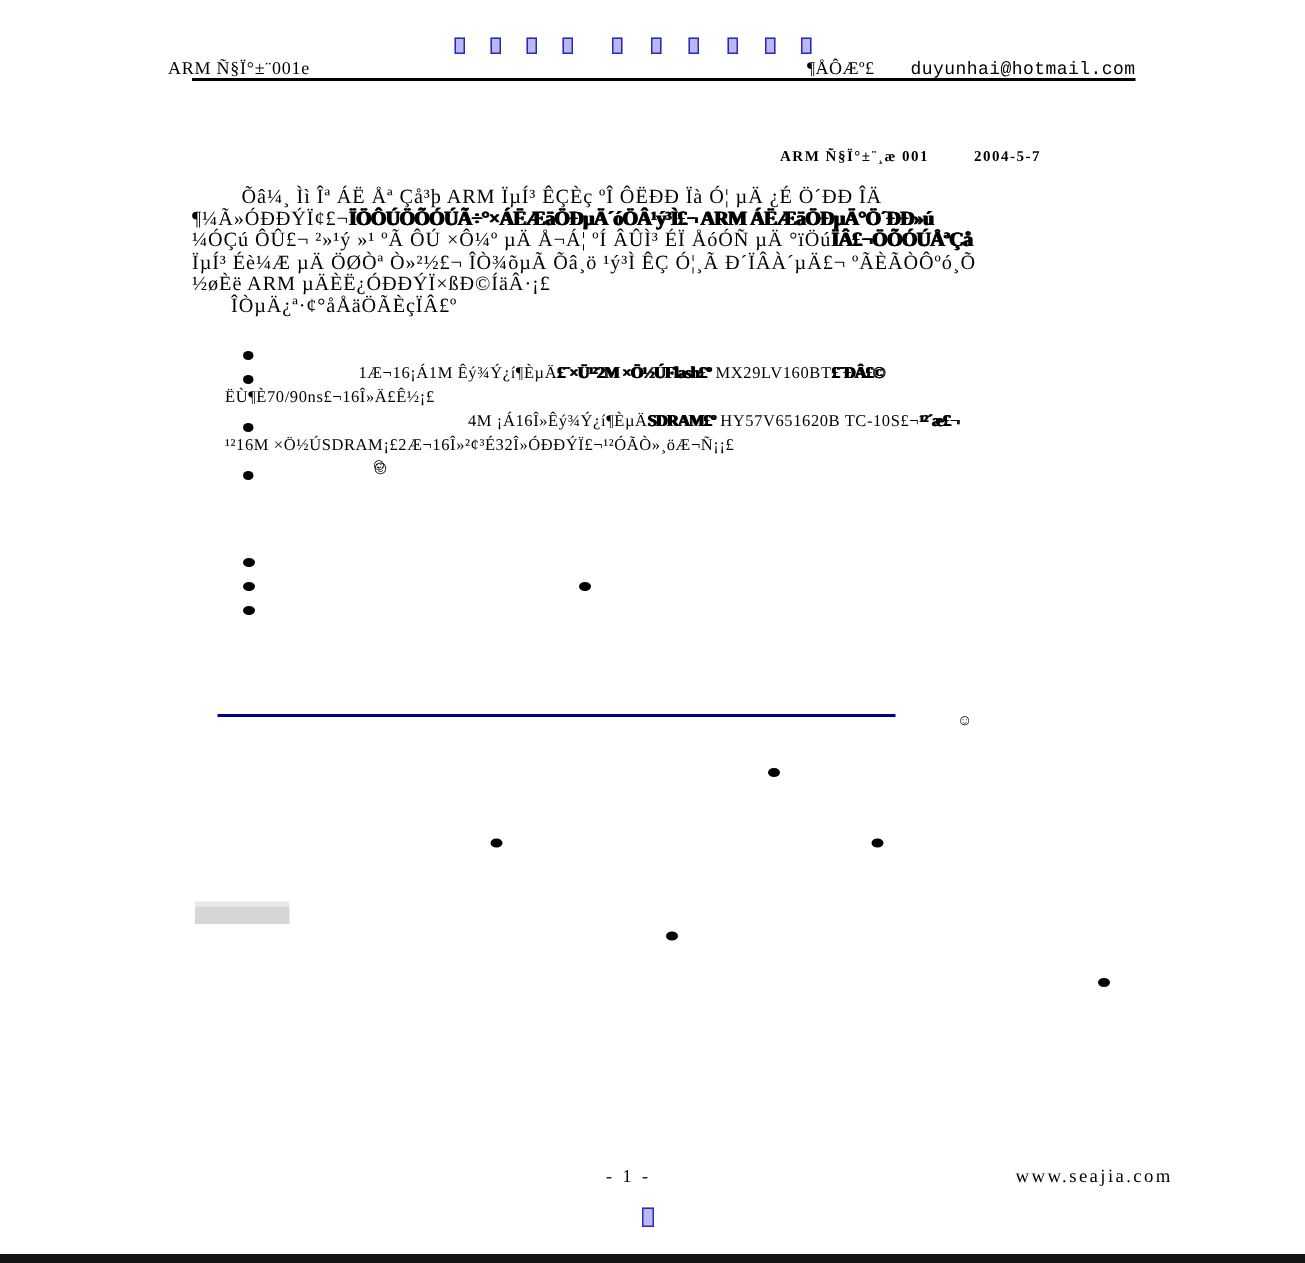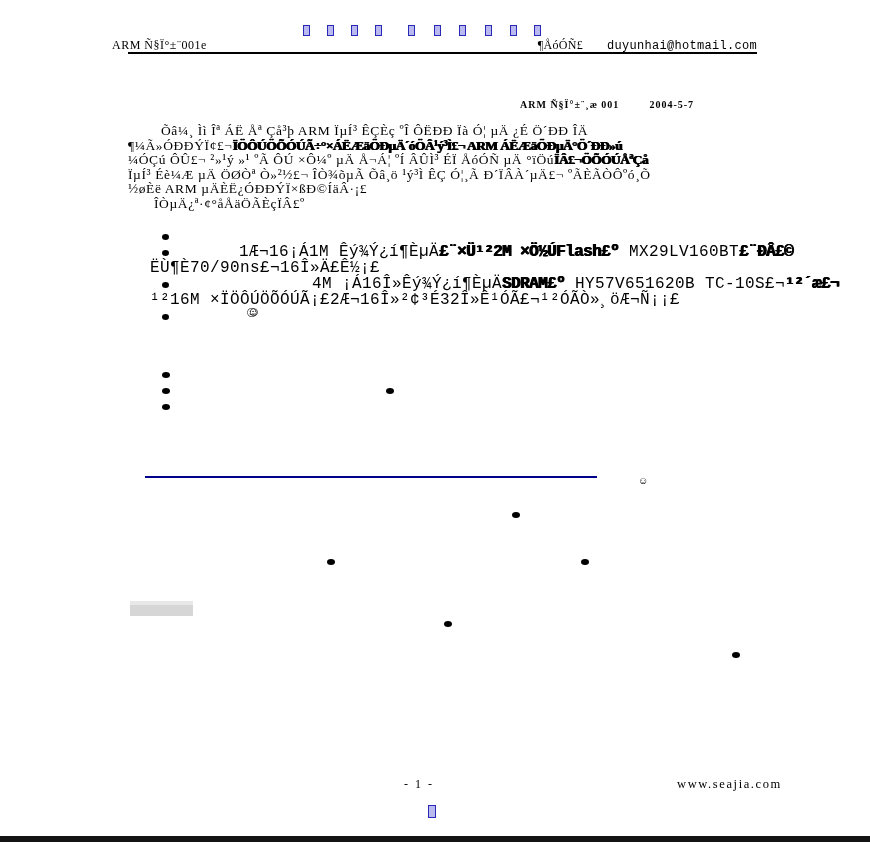--- a/index.html
+++ b/index.html
@@ -31,21 +31,21 @@
     font-size:13.5px;line-height:14.5px;white-space:nowrap;letter-spacing:0.6px;
   }
   .ov{
     font-weight:bold;letter-spacing:-0.6px;
     text-shadow:0.6px 0 0 #000, -0.4px 0 0 #000;
   }
   .bullet-dot,.scatter-dot{
     position:absolute;width:7px;height:6px;border-radius:50%;background:#000;
   }
   .scatter-dot{width:8px;height:6px;}
-  .bul-line{position:absolute;font-size:16px;white-space:nowrap;letter-spacing:0.4px;font-family:Liberation Mono, monospace;}
+  .bul-line{position:absolute;font-size:11px;white-space:nowrap;letter-spacing:0.4px;}
   .smiley-big{position:absolute;left:247px;top:304px;font-size:13px;}
   .smiley-small{position:absolute;left:638px;top:475px;font-size:10px;}
   .blue-rule{position:absolute;left:145px;top:476px;width:452px;height:2px;background:#00008b;}
   .gray-box{
     position:absolute;left:130px;top:601px;width:63px;height:15px;
     background:linear-gradient(#e8e8e8 0 4px,#d6d6d6 4px 100%);
   }
   .footer-page{position:absolute;left:404px;top:777px;font-size:12px;letter-spacing:2px;}
   .footer-site{position:absolute;left:633px;top:777px;font-size:12.5px;letter-spacing:1.6px;margin-left:44px;}
   .bottom-box{
@@ -68,21 +68,21 @@
       <div class="glyphbox" style="left: 434px; top: 25px;"></div>
       <div class="glyphbox" style="left: 459px; top: 25px;"></div>
       <div class="glyphbox" style="left: 485px; top: 25px;"></div>
       <div class="glyphbox" style="left: 510px; top: 25px;"></div>
       <div class="glyphbox" style="left: 534px; top: 25px;"></div>
     </div>
 
   <div class="hdr-left">ARM Ñ§Ï°±¨001e</div>
 
   <div class="hdr-right">
-    <span>¶ÅóÓÑ£</span><span class="email">duyunhai@hotmail.com</span>
+    <span>¶ÅÔÆº£</span><span class="email">duyunhai@hotmail.com</span>
   </div>
 
   <div class="hdr-rule"></div>
 
 
   <div class="subtitle">
     <span>ARM Ñ§Ï°±¨¸æ 001</span><span class="date">2004-5-7</span>
   </div>
 
   <div class="para" id="para">
@@ -94,21 +94,21 @@
       <div class="" style="padding-left: 26px;"><span>ÎÒµÄ¿ª·¢°åÅäÖÃÈçÏÂ£º</span></div>
     </div>
 
   <div id="bullets">
       <div class="bullet-dot" style="left: 162px; top: 234px;"></div>
       <div class="bullet-dot" style="left: 162px; top: 250px;"></div>
       <div class="bul-line" style="left: 239px; top: 243px;"><span>1Æ¬16¡Á1M Êý¾Ý¿í¶ÈµÄ</span><span class="ov">£¨×Ü¹²2M ×Ö½ÚFlash£º</span><span> MX29LV160BT</span><span class="ov">£¨ÐÂ£©</span></div>
       <div class="bul-line" style="left: 150px; top: 259px;"><span>ËÙ¶È70/90ns£¬16Î»Ä£Ê½¡£</span></div>
       <div class="bullet-dot" style="left: 162px; top: 282px;"></div>
       <div class="bul-line" style="left: 312px; top: 275px;"><span>4M ¡Á16Î»Êý¾Ý¿í¶ÈµÄ</span><span class="ov">SDRAM£º</span><span> HY57V651620B TC-10S£¬</span><span class="ov">¹²´æ£¬</span></div>
-      <div class="bul-line" style="left: 150px; top: 291px;"><span>¹²16M ×ÏÖÔÚÖÕÓÚÃ¡£2Æ¬16Î»²¢³É32Î»Ê¹ÓÃ£¬¹²ÓÃÒ»¸öÆ¬Ñ¡¡£</span></div>
+      <div class="bul-line" style="left: 150px; top: 291px;"><span>¹²16M ×Ö½ÚSDRAM¡£2Æ¬16Î»²¢³É32Î»ÓÐÐÝÏ£¬¹²ÓÃÒ»¸öÆ¬Ñ¡¡£</span></div>
       <div class="bullet-dot" style="left: 162px; top: 314px;"></div>
       <div class="bul-line" style="left: 247px; top: 304px;"><span>☺</span></div>
     </div>
 
   <div id="strayDots">
       <div class="scatter-dot" style="left: 162px; top: 372px;"></div>
       <div class="scatter-dot" style="left: 162px; top: 388px;"></div>
       <div class="scatter-dot" style="left: 162px; top: 404px;"></div>
       <div class="scatter-dot" style="left: 386px; top: 388px;"></div>
       <div class="scatter-dot" style="left: 512px; top: 512px;"></div>

